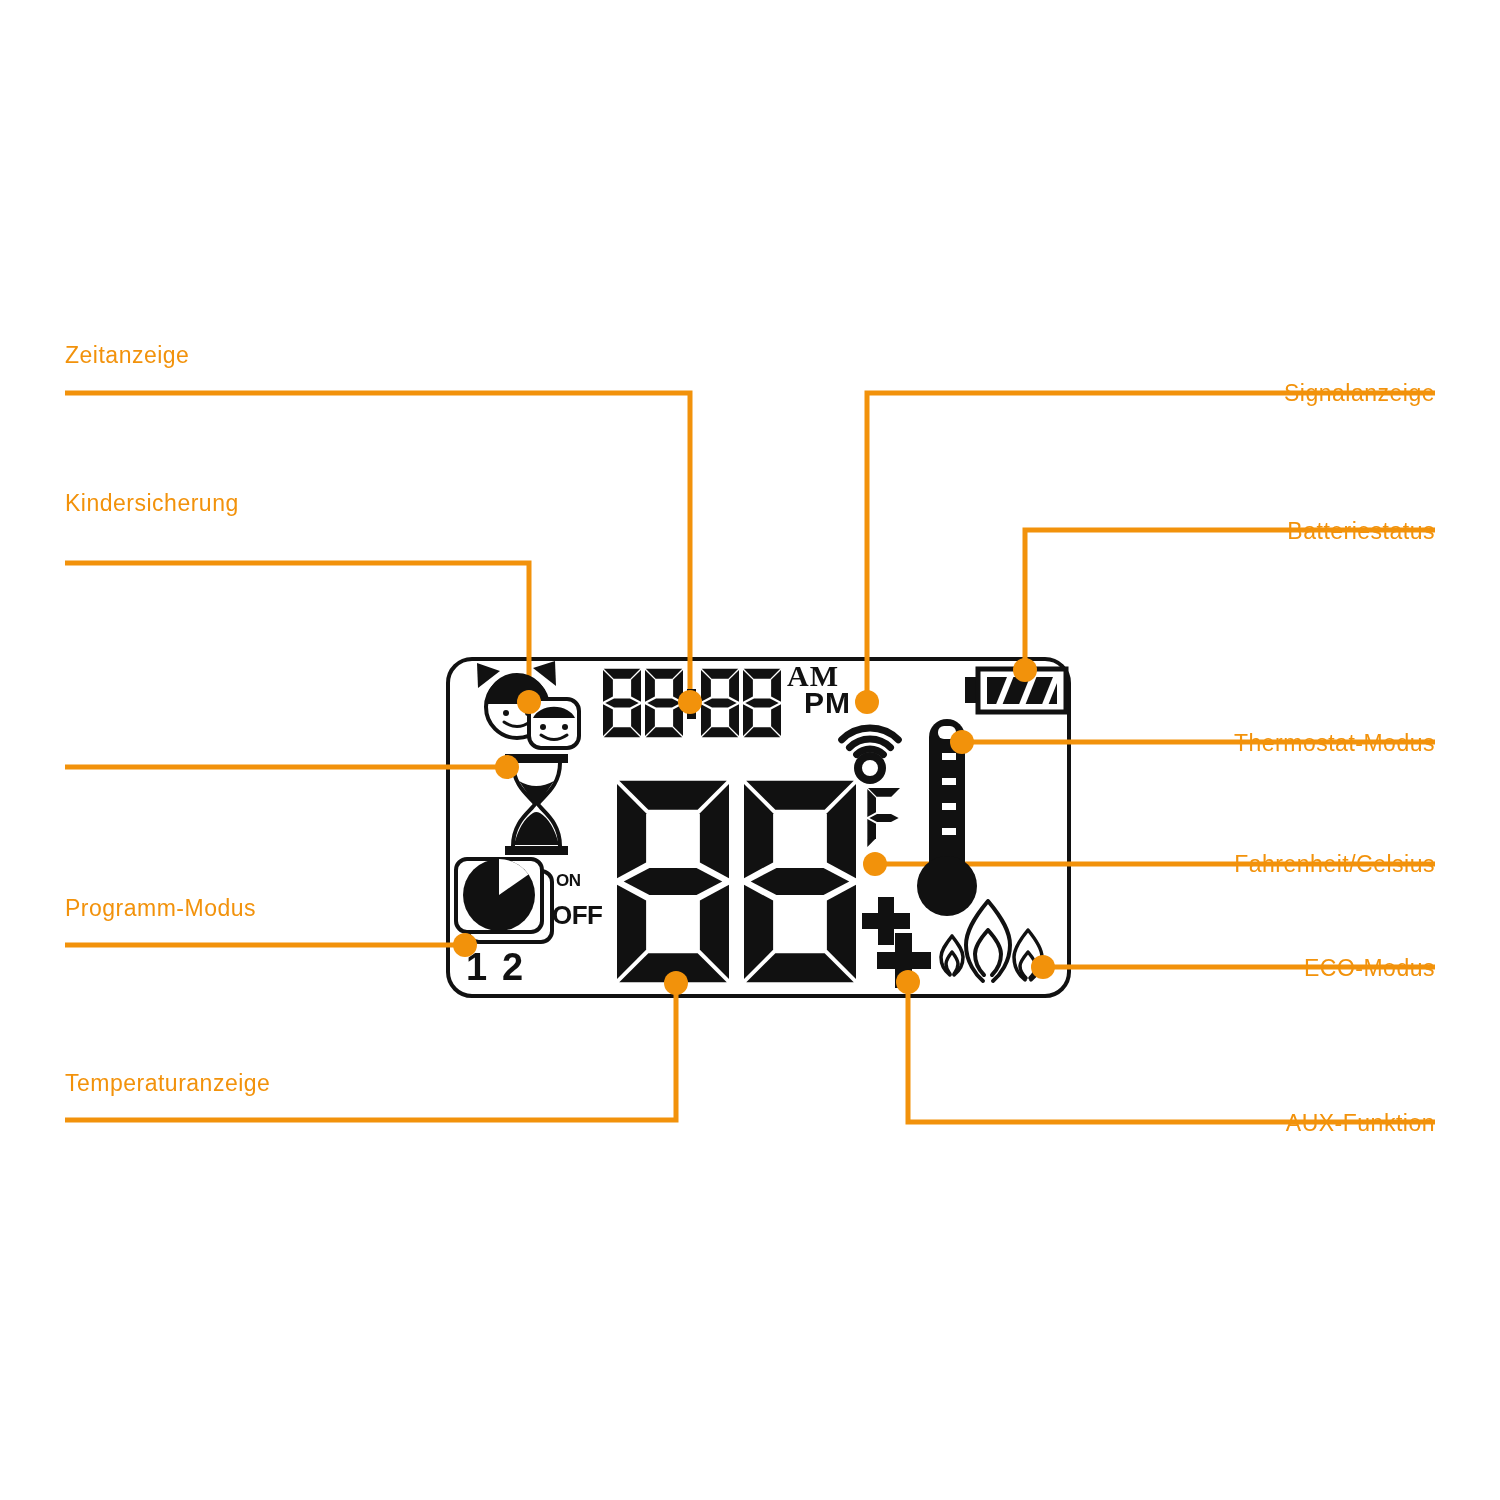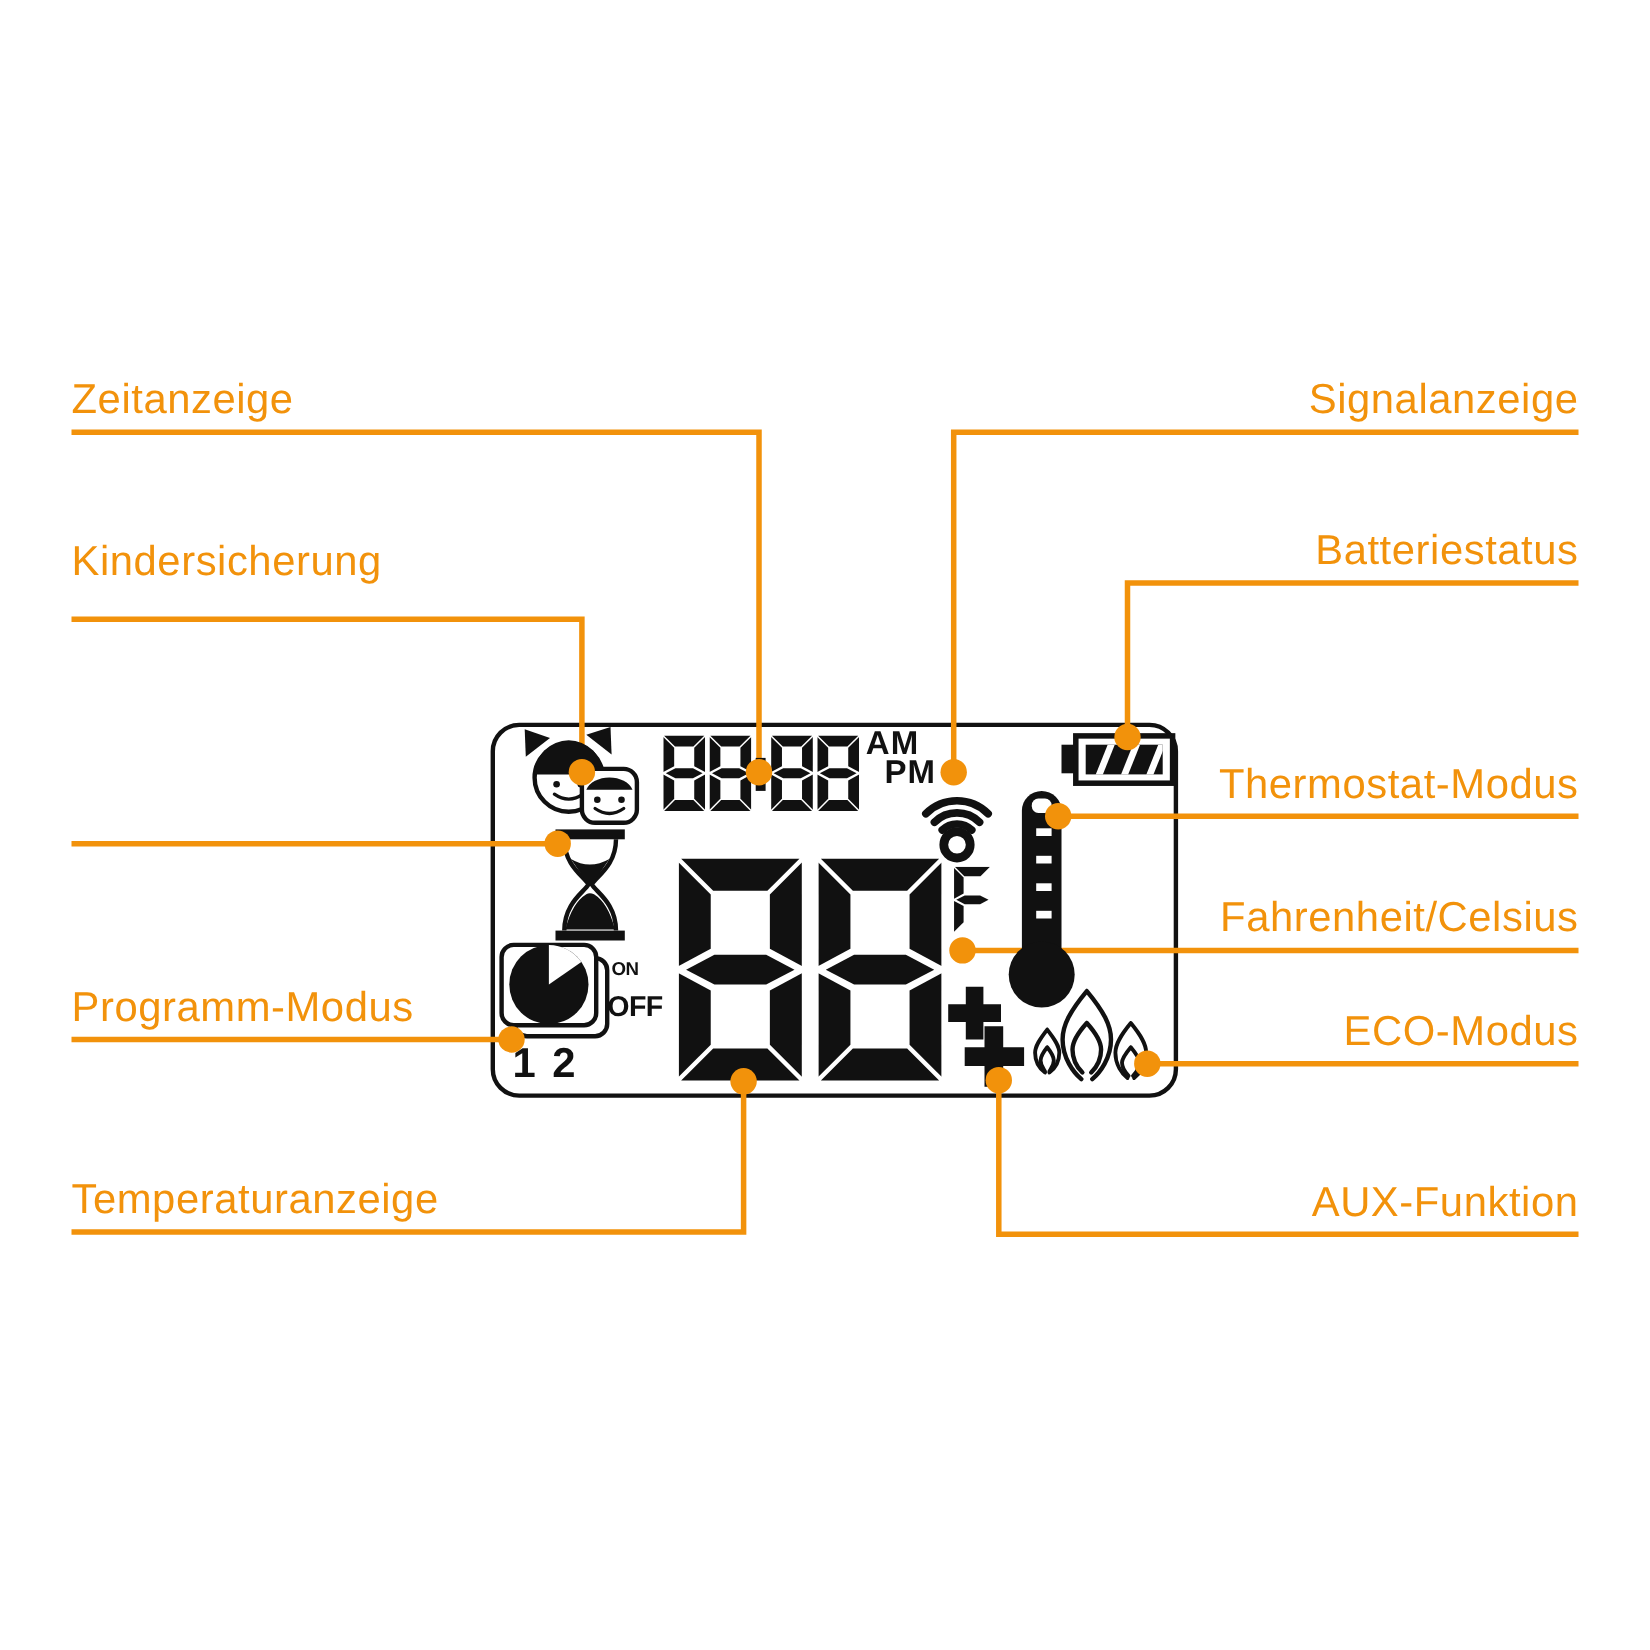--- a/index.html
+++ b/index.html
@@ -1,30 +1,30 @@
 <!DOCTYPE html>
 <html><head>
 <meta charset="utf-8">
 <style>
   html,body{margin:0;padding:0;background:#fff;}
   #canvas{position:relative;width:1500px;height:1500px;background:#ffffff;overflow:hidden;
           font-family:"Liberation Sans",sans-serif;}
-  .lbl{position:absolute;font-size:38px;line-height:1;color:#F2920B;letter-spacing:0.5px;
+  .lbl{position:absolute;font-size:23px;line-height:1;color:#F2920B;letter-spacing:0.5px;
        white-space:nowrap;z-index:6;font-weight:400;}
-  .lbl.right{right:65px;}
+  .lbl.right{right:65px;margin-top:38px;}
   .lbl.left{left:65px;}
   #lcd-panel{position:absolute;left:446px;top:657px;width:625px;height:341px;
              box-sizing:border-box;border:4px solid #111;border-radius:26px;
              background:#fff;z-index:1;}
   svg.layer{position:absolute;left:0;top:0;z-index:3;pointer-events:none;}
   #lines-layer{z-index:2;}
   #icons-layer{z-index:3;}
   #dots-layer{z-index:5;}
   .disp-text{position:absolute;color:#111;font-weight:bold;line-height:1;z-index:4;white-space:nowrap;}
-  #am-text{left:787px;top:661px;font-size:30px;letter-spacing:1px;}
+  #am-text{left:787px;top:661px;font-size:30px;letter-spacing:1px;font-family:Liberation Serif, serif;}
   #pm-text{left:804px;top:688px;font-size:30px;letter-spacing:1px;}
   #on-text{left:556px;top:872px;font-size:17px;letter-spacing:-0.5px;}
   #off-text{left:552px;top:902px;font-size:26px;letter-spacing:-0.5px;}
   #prog1-text{left:466px;top:948px;font-size:38px;}
   #prog2-text{left:502px;top:948px;font-size:38px;}
 </style>
 </head>
 <body>
 
 <div id="canvas">

